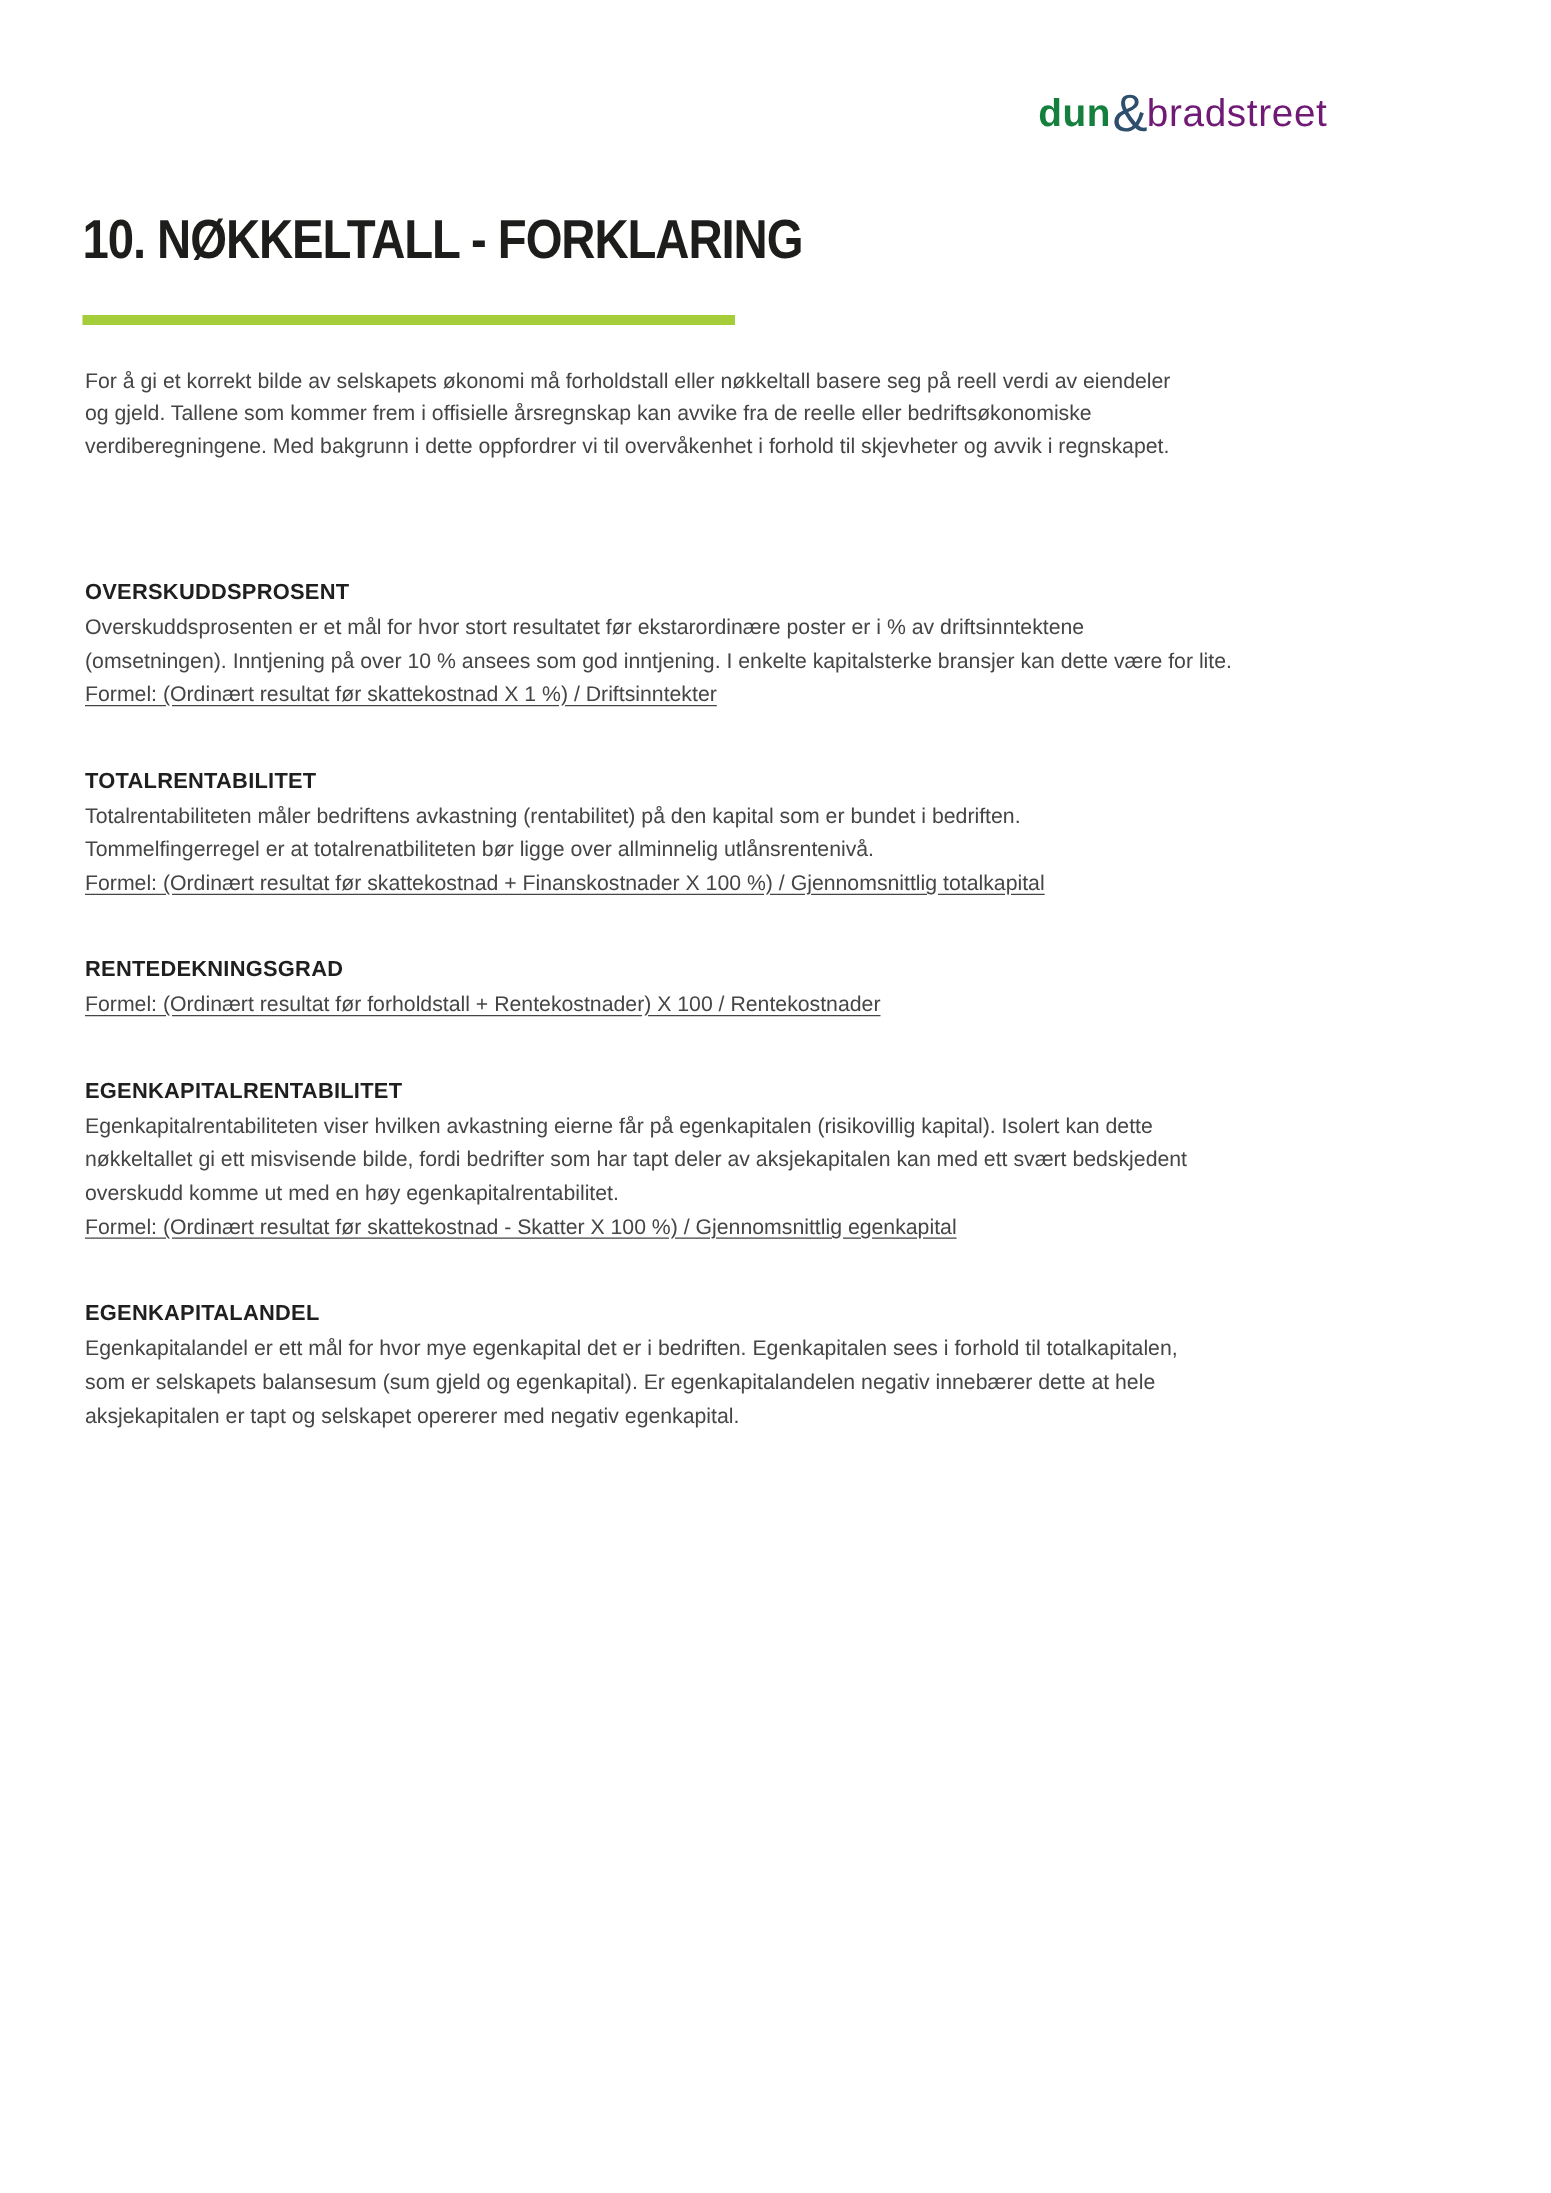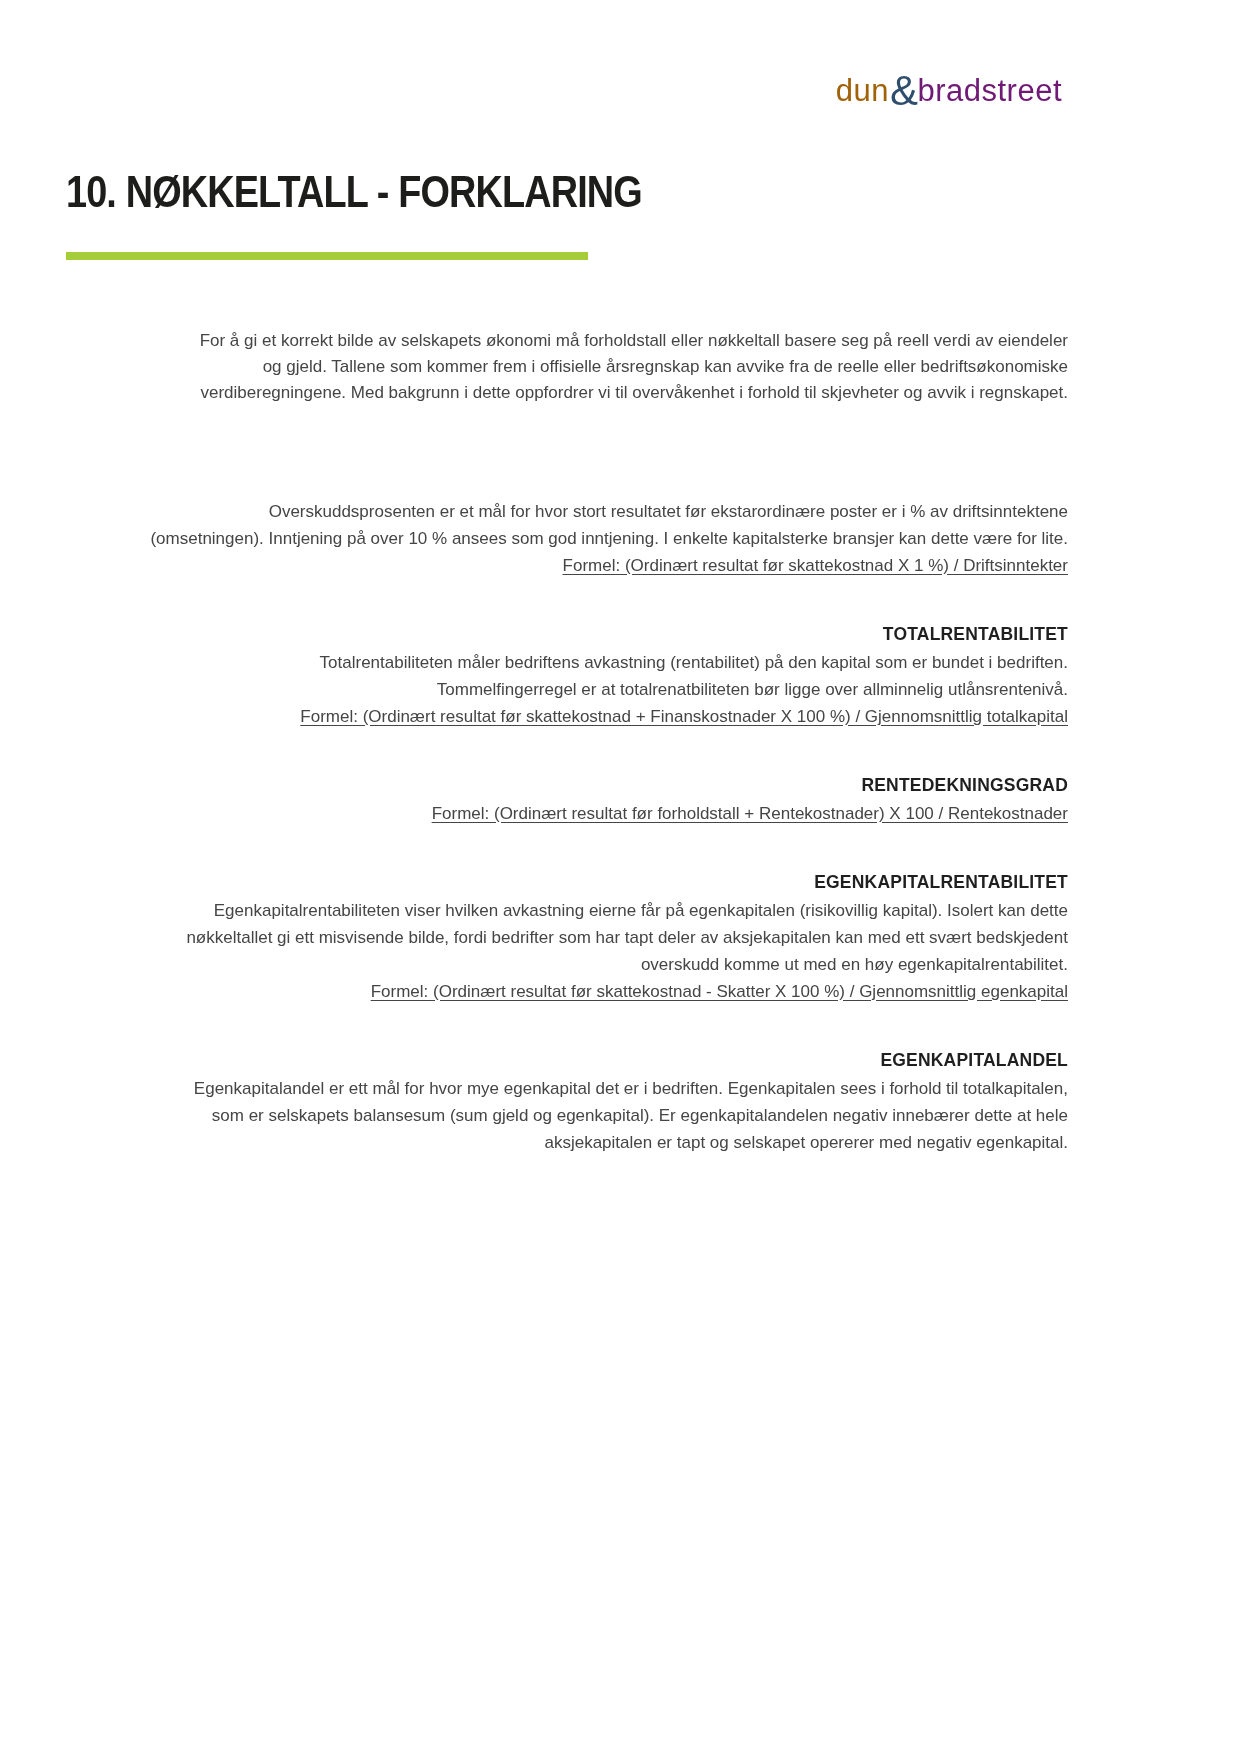--- a/index.html
+++ b/index.html
@@ -15,21 +15,21 @@
   
   .logo {
     position: absolute;
     top: 70px;
     right: 179px;
     white-space: nowrap;
     font-size: 31px;
     letter-spacing: 0.5px;
     line-height: 1;
   }
-  .logo .dun { color: #a16207; font-weight: 400; }
+  .logo .dun { color: #15803d; font-weight: 700; }
   .logo .amp {
     color: #2e4e6e;
     font-weight: 400;
     font-size: 42px;
     vertical-align: -4px;
     margin: 0 -1px 0 1px;
   }
   .logo .bradstreet { color: #701a75; font-weight: 400; }
   
   .title {
@@ -49,26 +49,25 @@
     position: absolute;
     left: 66px;
     top: 252px;
     width: 522px;
     height: 8px;
   }
   
   .content {
     position: absolute;
     left: 68px;
-    top: 328px;
+    top: 292px;
     width: 1000px;
     color: #454545;
     font-size: 17px;
     line-height: 26px;
-    text-align: right;
   }
   .content p { white-space: pre-line; }
   .intro-p1 { margin-bottom: 16px; }
   .intro-p2 strong { color: #3a3a3a; }
   .sections { margin-top: 92px; }
   .section { margin-bottom: 44px; }
   .section h2 {
     font-size: 17.5px;
     font-weight: bold;
     color: #1f1f1f;
@@ -108,20 +107,21 @@
   <div class="content">
 
     <p class="intro-p1">For å gi et korrekt bilde av selskapets økonomi må forholdstall eller nøkkeltall basere seg på reell verdi av eiendeler
 og gjeld. Tallene som kommer frem i offisielle årsregnskap kan avvike fra de reelle eller bedriftsøkonomiske
 verdiberegningene. Med bakgrunn i dette oppfordrer vi til overvåkenhet i forhold til skjevheter og avvik i regnskapet.</p>
 
 
     <div class="sections">
 
       <div class="section">
+        <h2>OVERSKUDDSPROSENT</h2>
         <div class="body">Overskuddsprosenten er et mål for hvor stort resultatet før ekstarordinære poster er i % av driftsinntektene
 (omsetningen). Inntjening på over 10 % ansees som god inntjening. I enkelte kapitalsterke bransjer kan dette være for lite.</div>
         <div class="formula">Formel: (Ordinært resultat før skattekostnad X 1 %) / Driftsinntekter</div>
       </div>
 
       <div class="section">
         <h2>TOTALRENTABILITET</h2>
         <div class="body">Totalrentabiliteten måler bedriftens avkastning (rentabilitet) på den kapital som er bundet i bedriften.
 Tommelfingerregel er at totalrenatbiliteten bør ligge over allminnelig utlånsrentenivå.</div>
         <div class="formula">Formel: (Ordinært resultat før skattekostnad + Finanskostnader X 100 %) / Gjennomsnittlig totalkapital</div>

